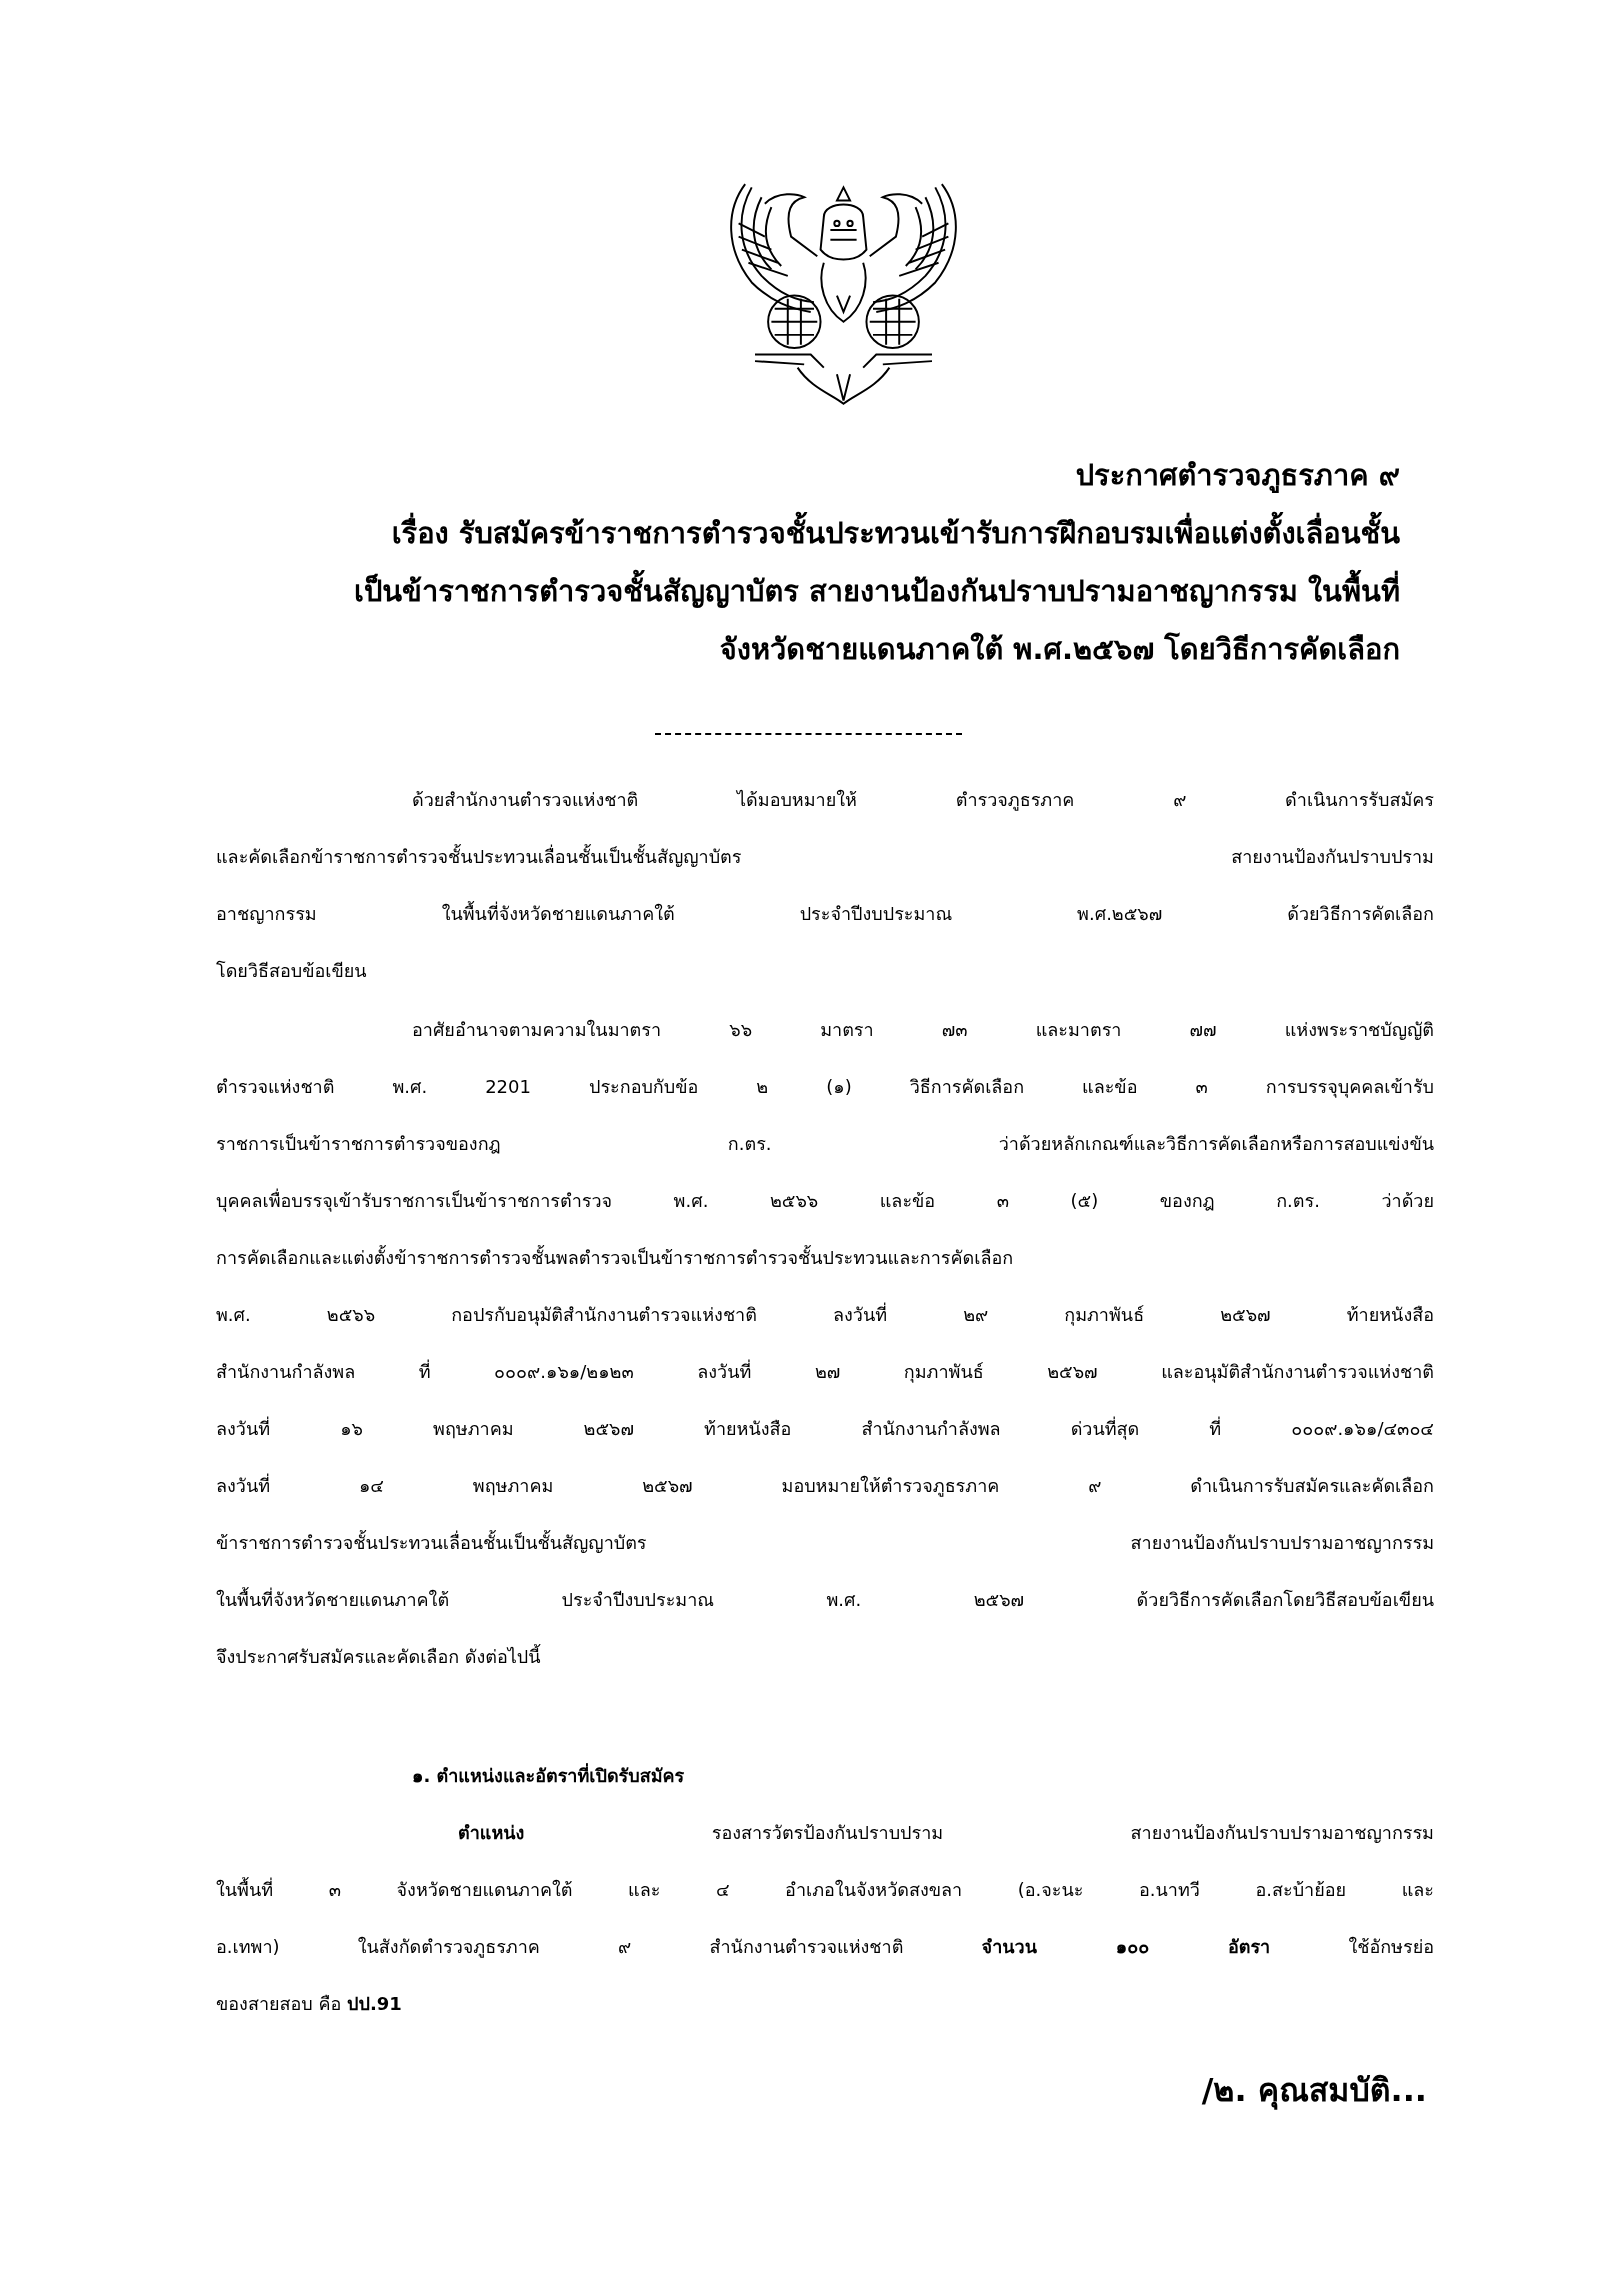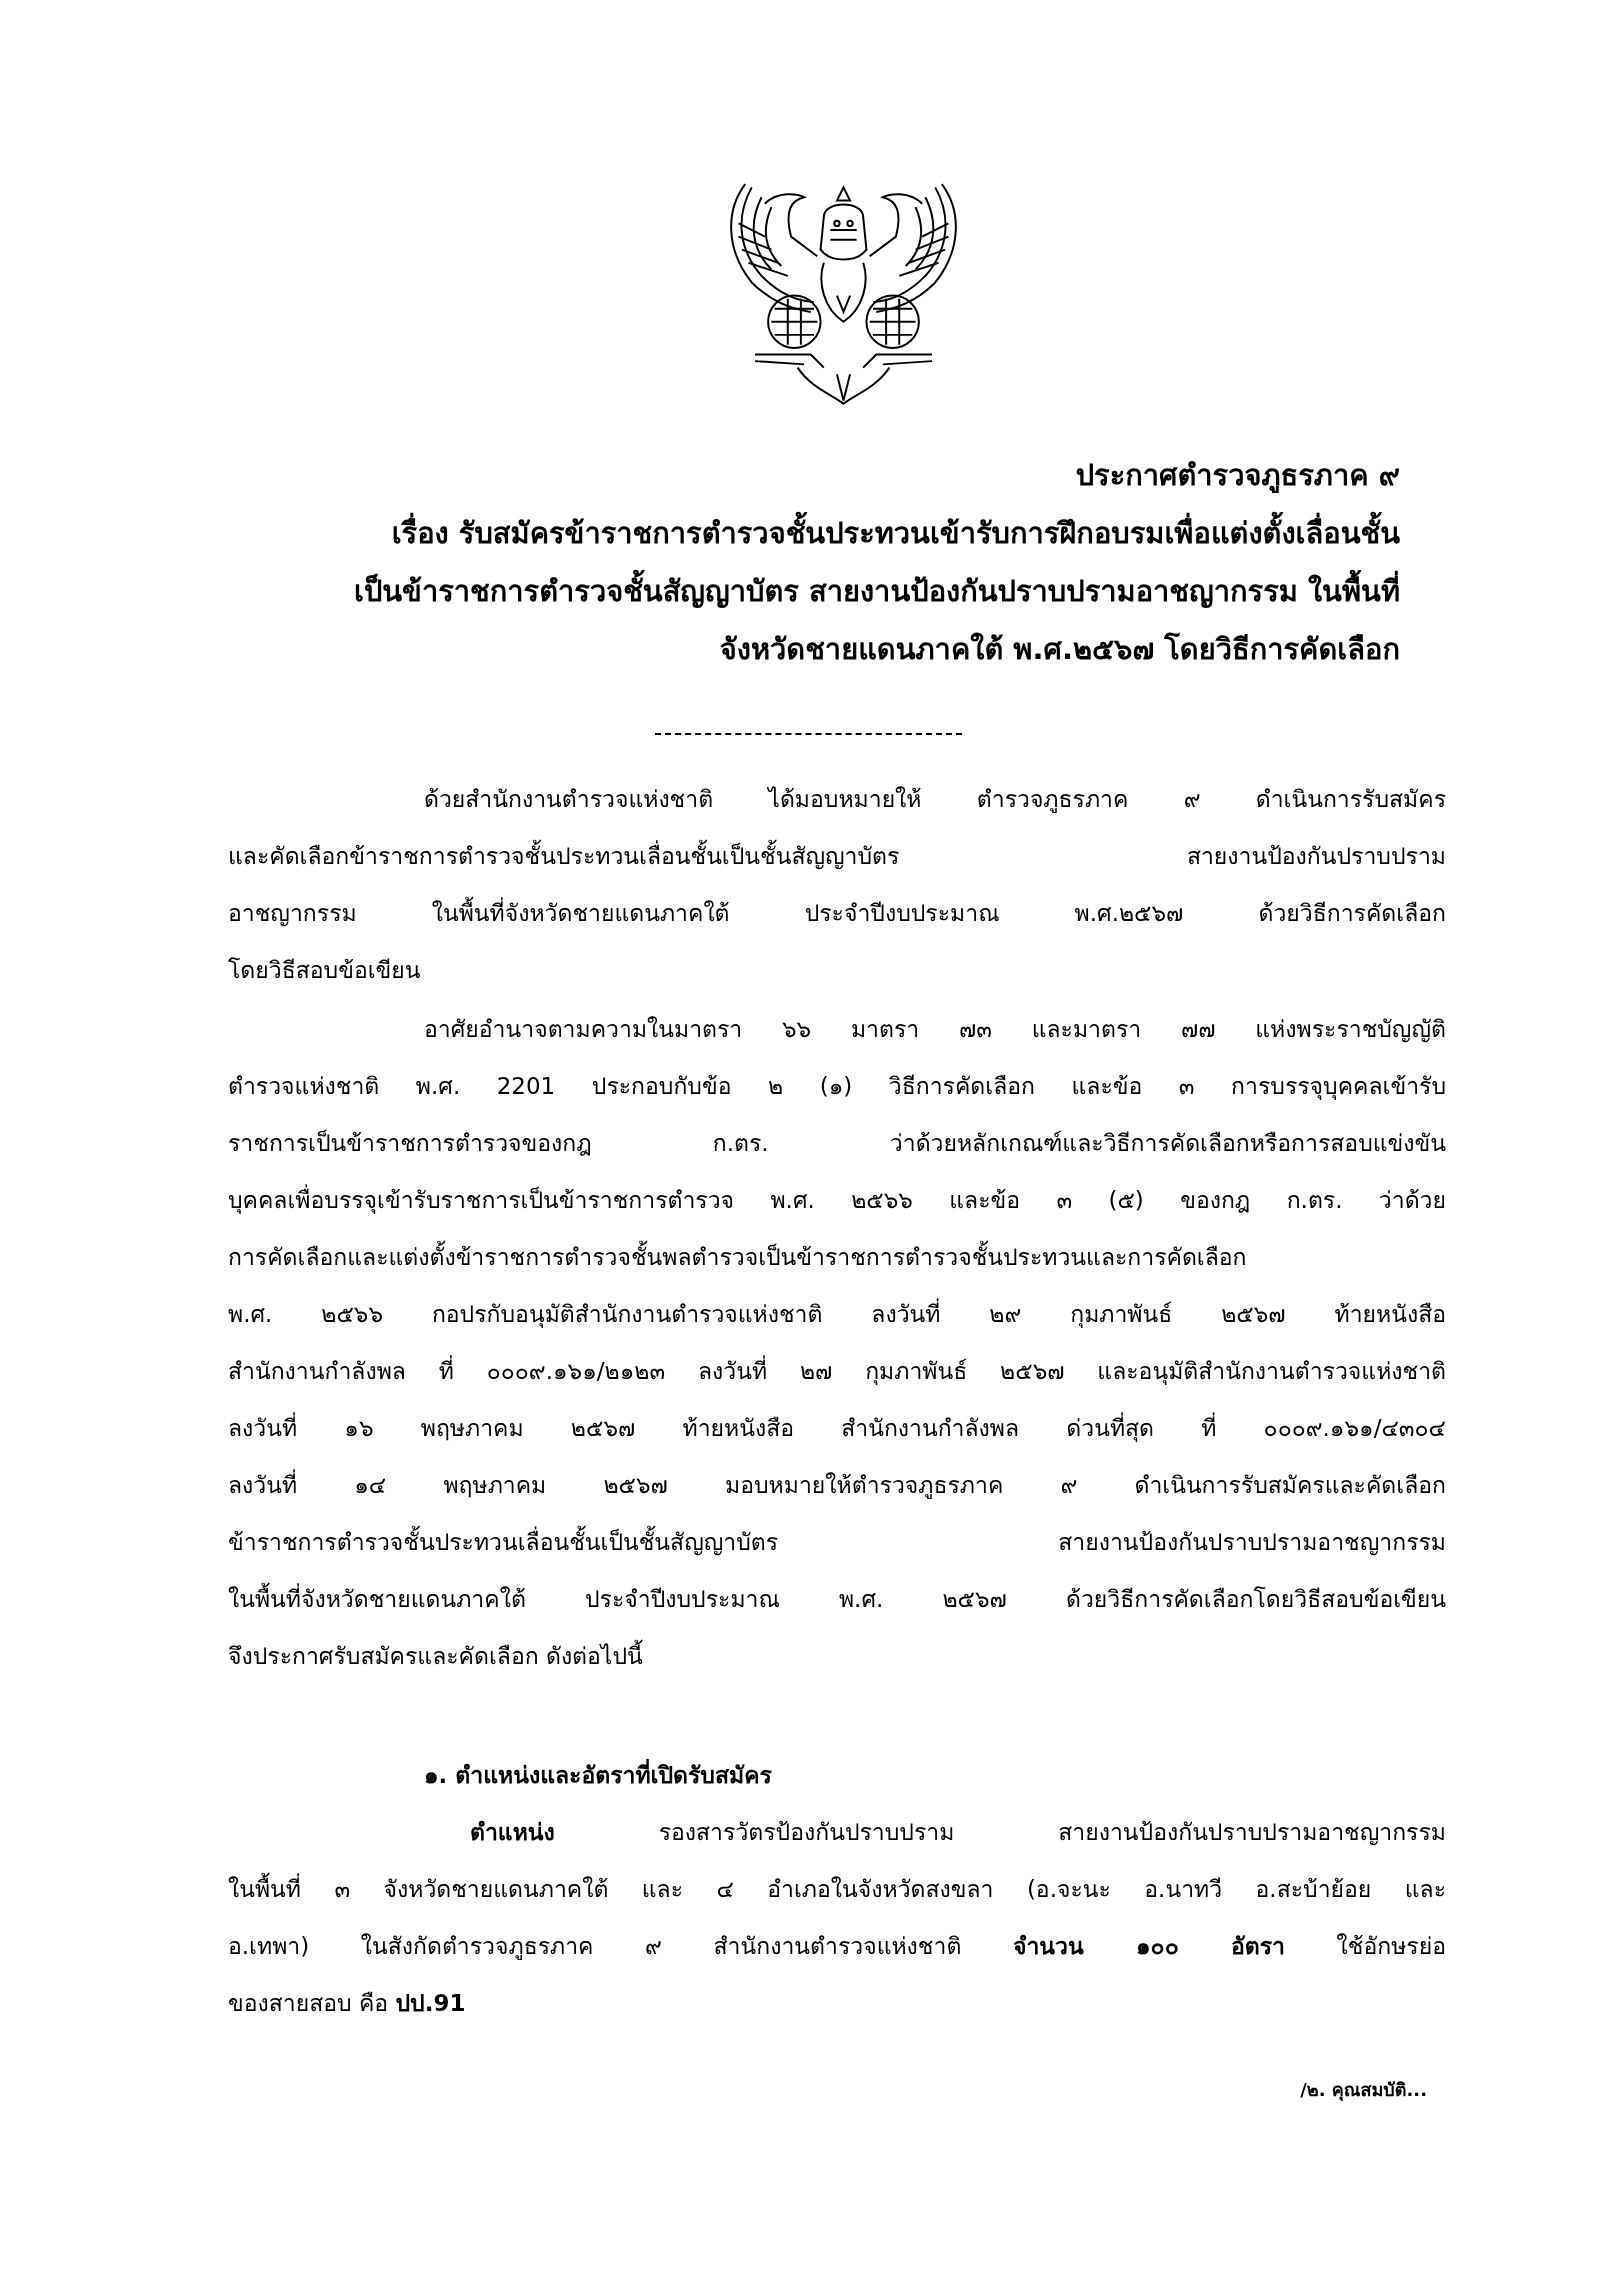--- a/index.html
+++ b/index.html
@@ -33,42 +33,42 @@
     }
     .header div { white-space: nowrap; text-align: right; }
     .divider {
       position: absolute;
       left: 655px; top: 733px;
       width: 307px; height: 0;
       border-top: 2.6px dashed #000;
     }
     .body {
       position: absolute;
-      left: 228px; width: 1218px;
-      font-size: 23px;
+      left: 216px; width: 1218px;
+      font-size: 18px;
       line-height: 57px;
     }
     .line {
       white-space: nowrap;
       text-align: justify;
       text-align-last: justify;
       height: 57px;
     }
     .line.last { text-align-last: left; }
     .indent1 { padding-left: 196px; }
     .indent2 { padding-left: 242px; }
     .bold { font-weight: bold; }
     .p1 { top: 771px; }
     .p2 { top: 1001px; }
     .sec1 { top: 1747px; }
     .p3 { top: 1804px; }
     .continuation {
       position: absolute;
       right: 196px; top: 2061px;
-      font-size: 18px; font-weight: bold;
+      font-size: 32px; font-weight: bold;
       line-height: 58px;
       white-space: nowrap;
     }
   </style>
 </head>
 <body>
 
 <div class="page">
 
   <div class="garuda">

